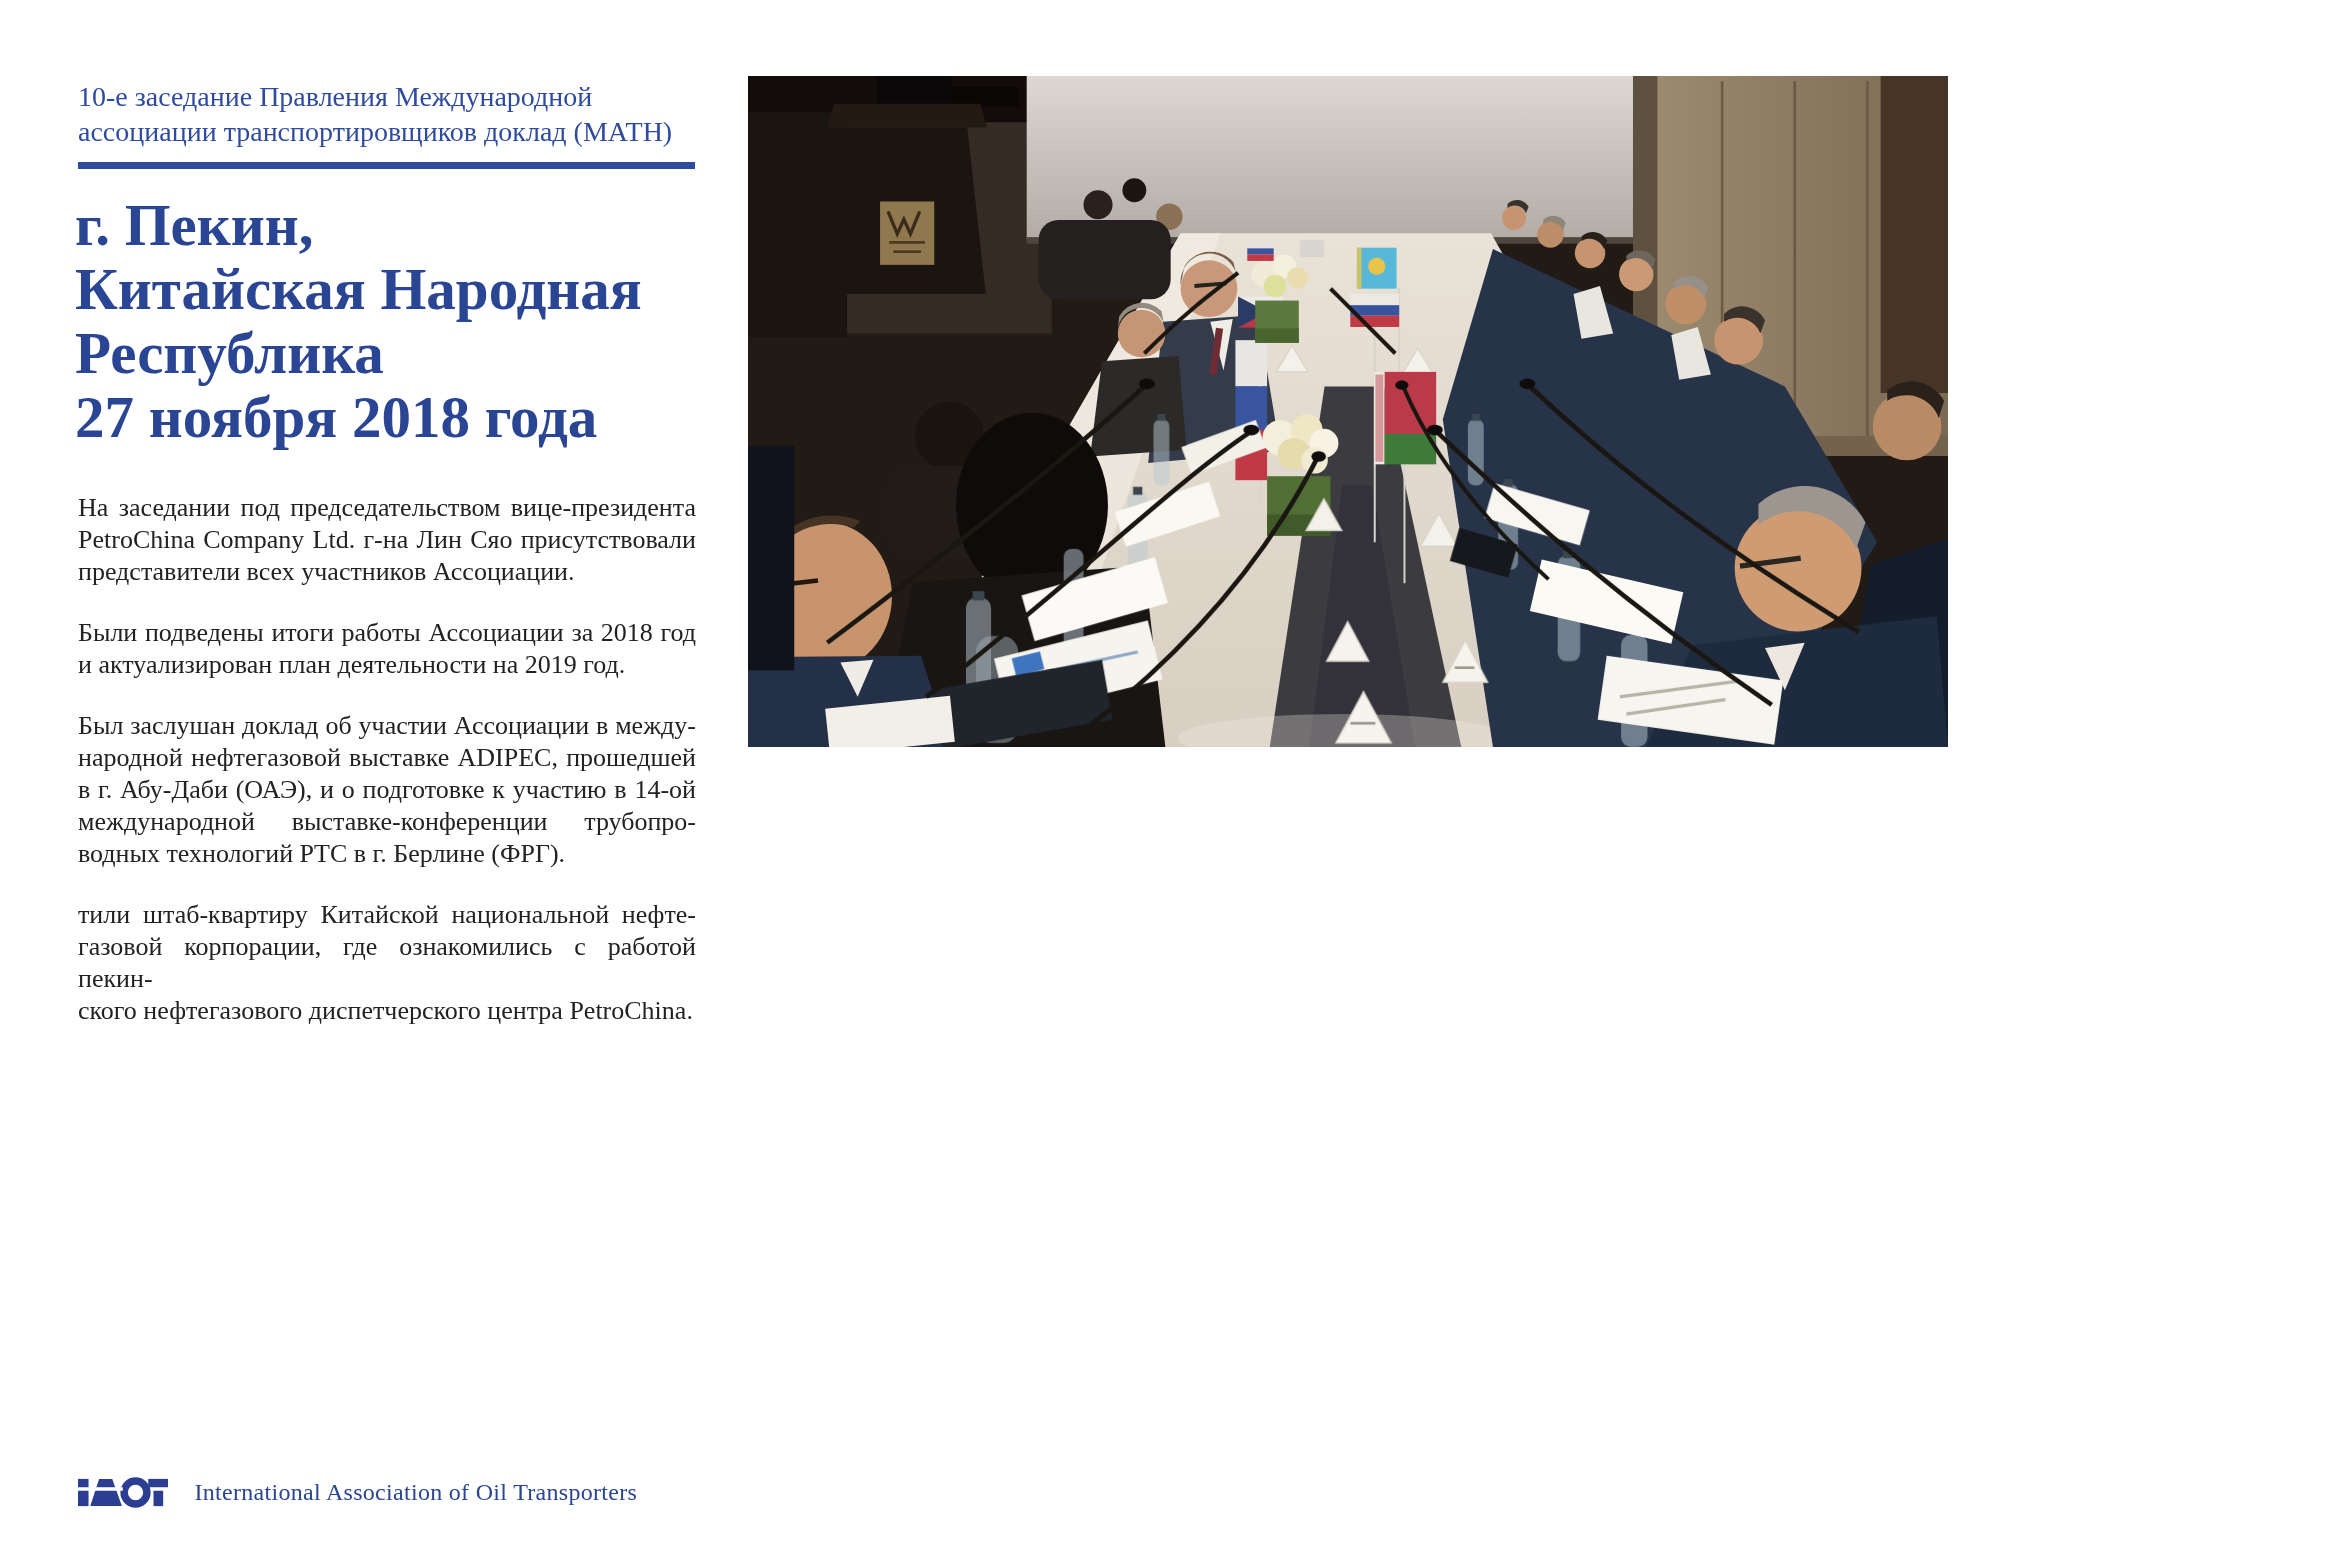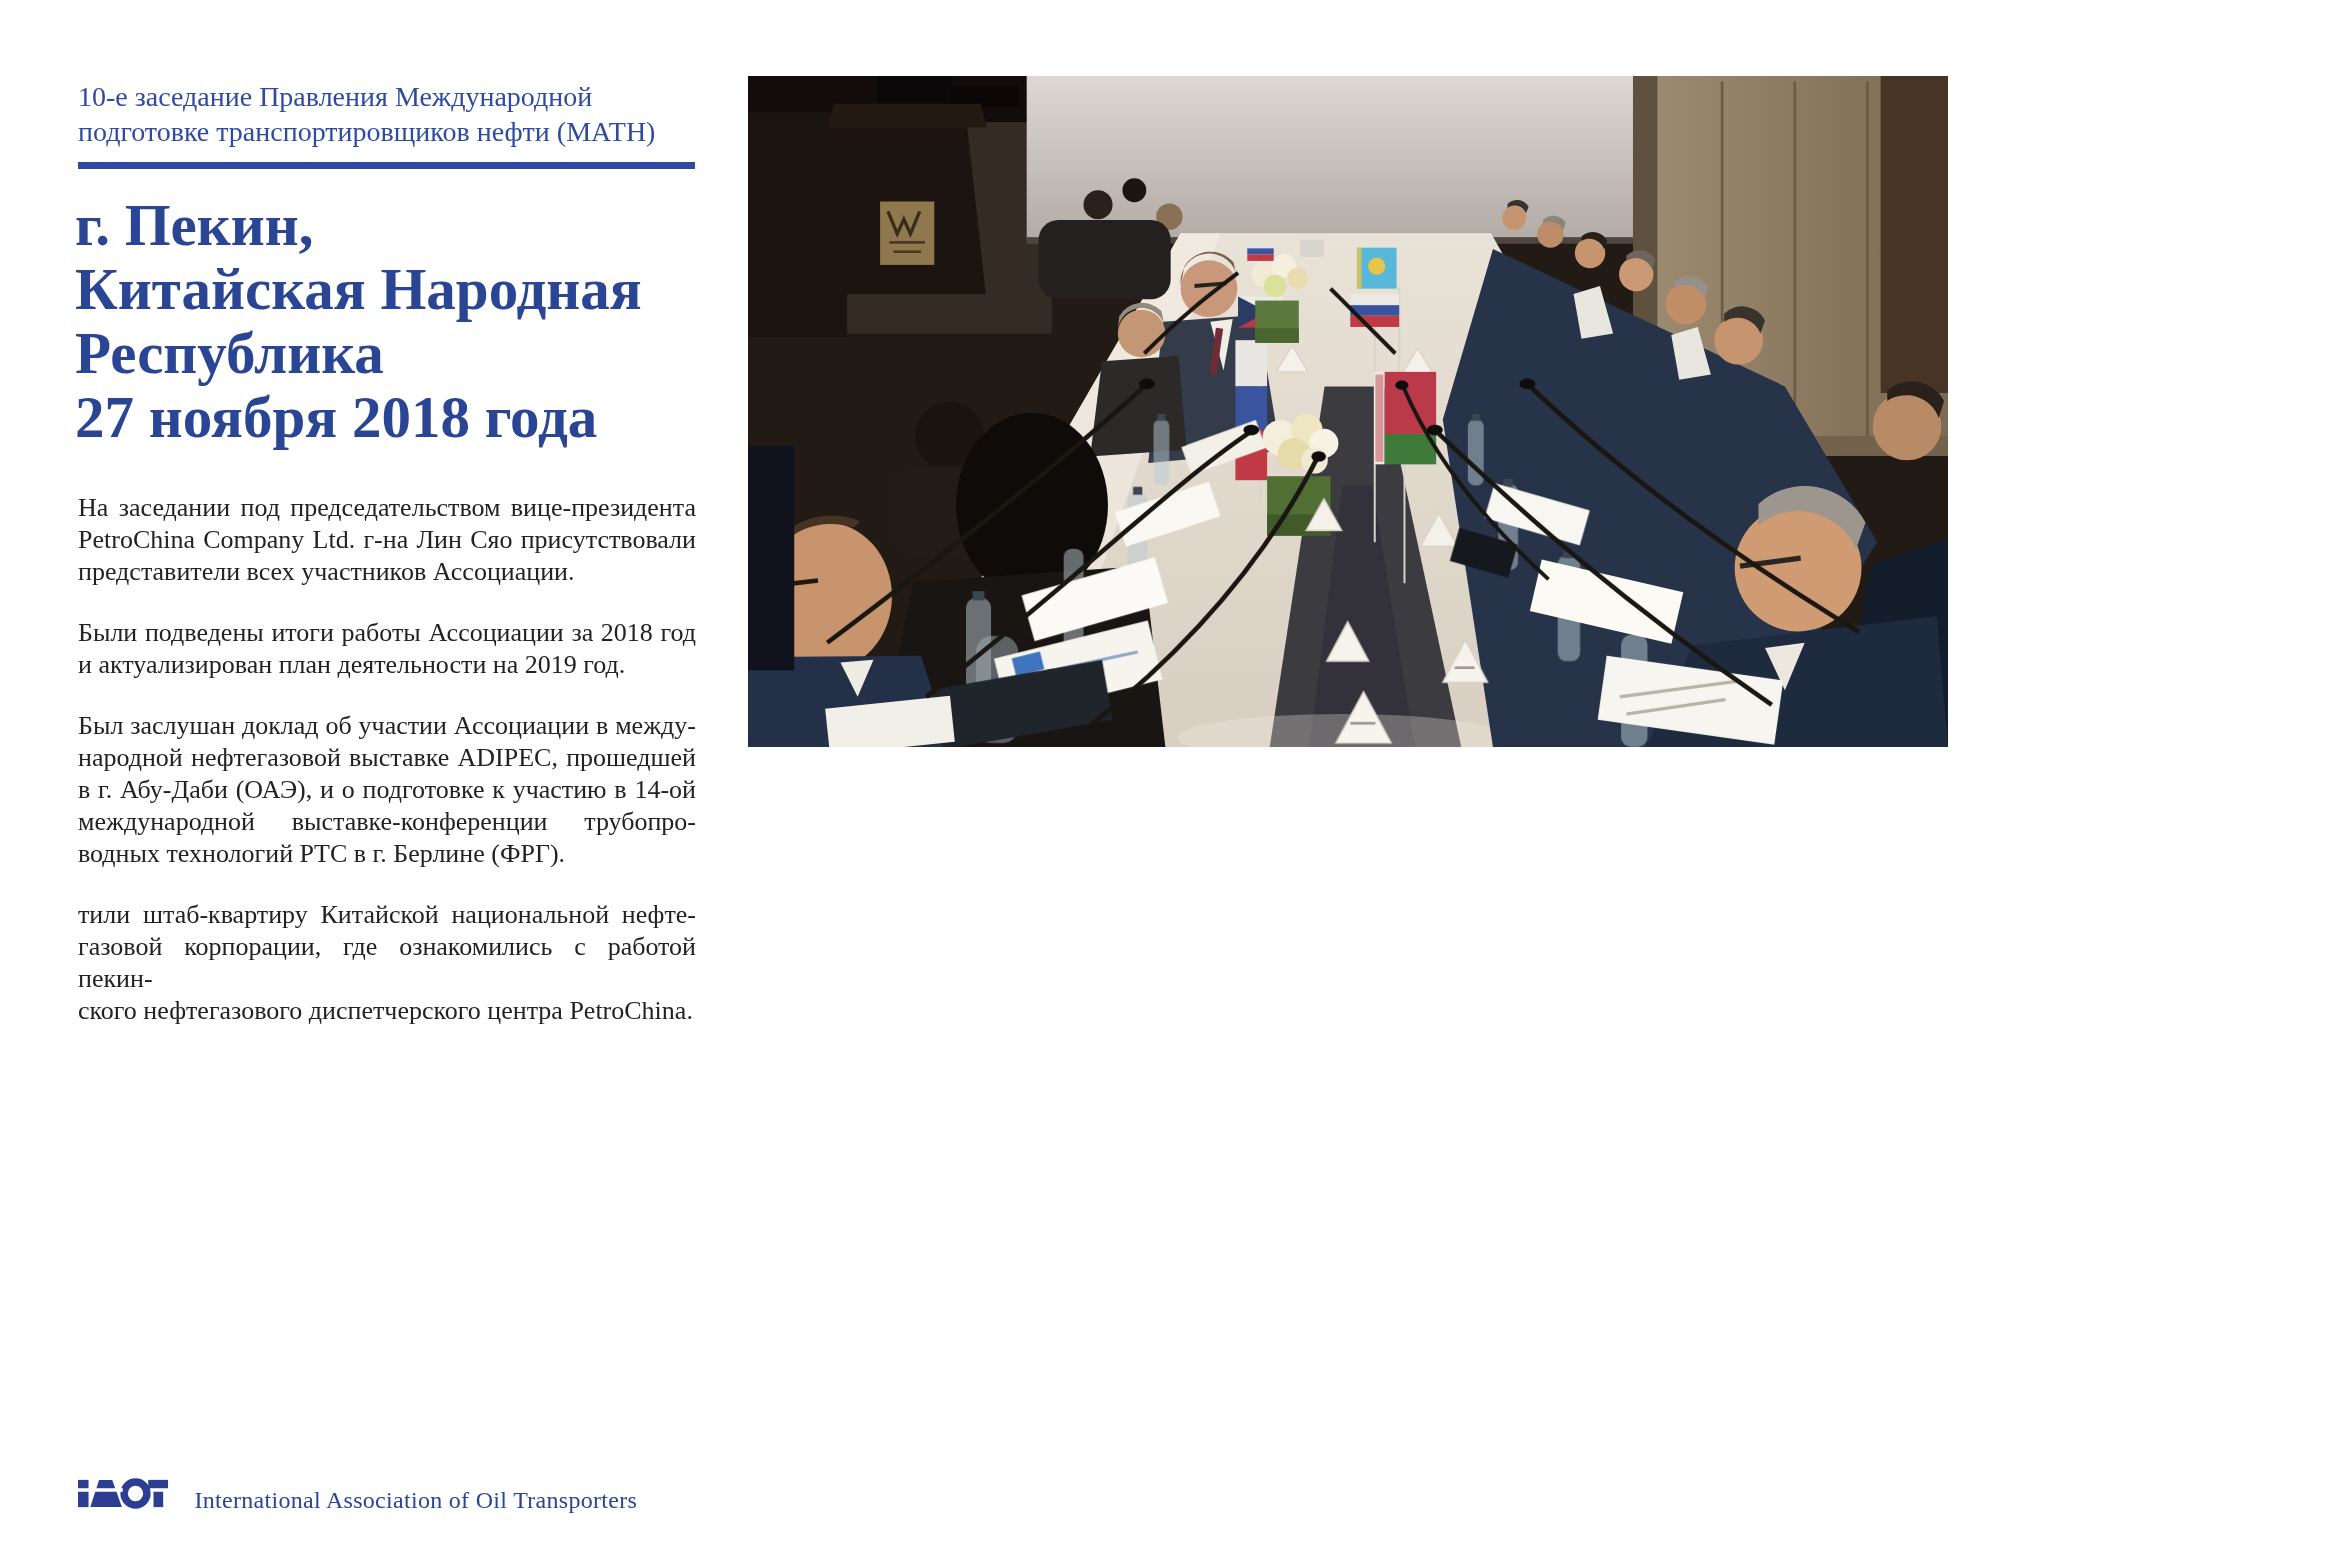--- a/index.html
+++ b/index.html
@@ -25,33 +25,33 @@
     font-size:26px;line-height:32px;color:var(--body);}
   .para{margin-bottom:29px;}
   .pline{text-align:justify;text-align-last:justify;}
   .pline.last{text-align-last:left;}
 
   .photo{position:absolute;left:748px;top:76px;width:1200px;height:671px;
     overflow:hidden;background:#221b15;}
   .photo svg{display:block;width:100%;height:100%;}
 
   .footer{position:absolute;left:78px;top:1470px;height:44px;
-    display:flex;align-items:flex-end;}
+    display:flex;align-items:center;}
   .logo{width:90px;height:41px;flex:0 0 auto;}
   .tagline{margin-left:26.4px;font-size:24px;color:var(--heading);
     letter-spacing:0.3px;white-space:nowrap;}
 </style>
 </head>
 <body>
 
 <div class="page">
 
   <div class="kicker" id="kicker">
       <div>10-е заседание Правления Международной</div>
-      <div>подготовке транспортировщиков нефти (МАТН)</div>
+      <div>ассоциации транспортировщиков доклад (МАТН)</div>
     </div>
   <div class="rule"></div>
 
   <h1 class="title" id="title">
       <div>г. Пекин,</div>
       <div>Китайская Народная</div>
       <div>Республика</div>
       <div>27 ноября 2018 года</div>
     </h1>
 

